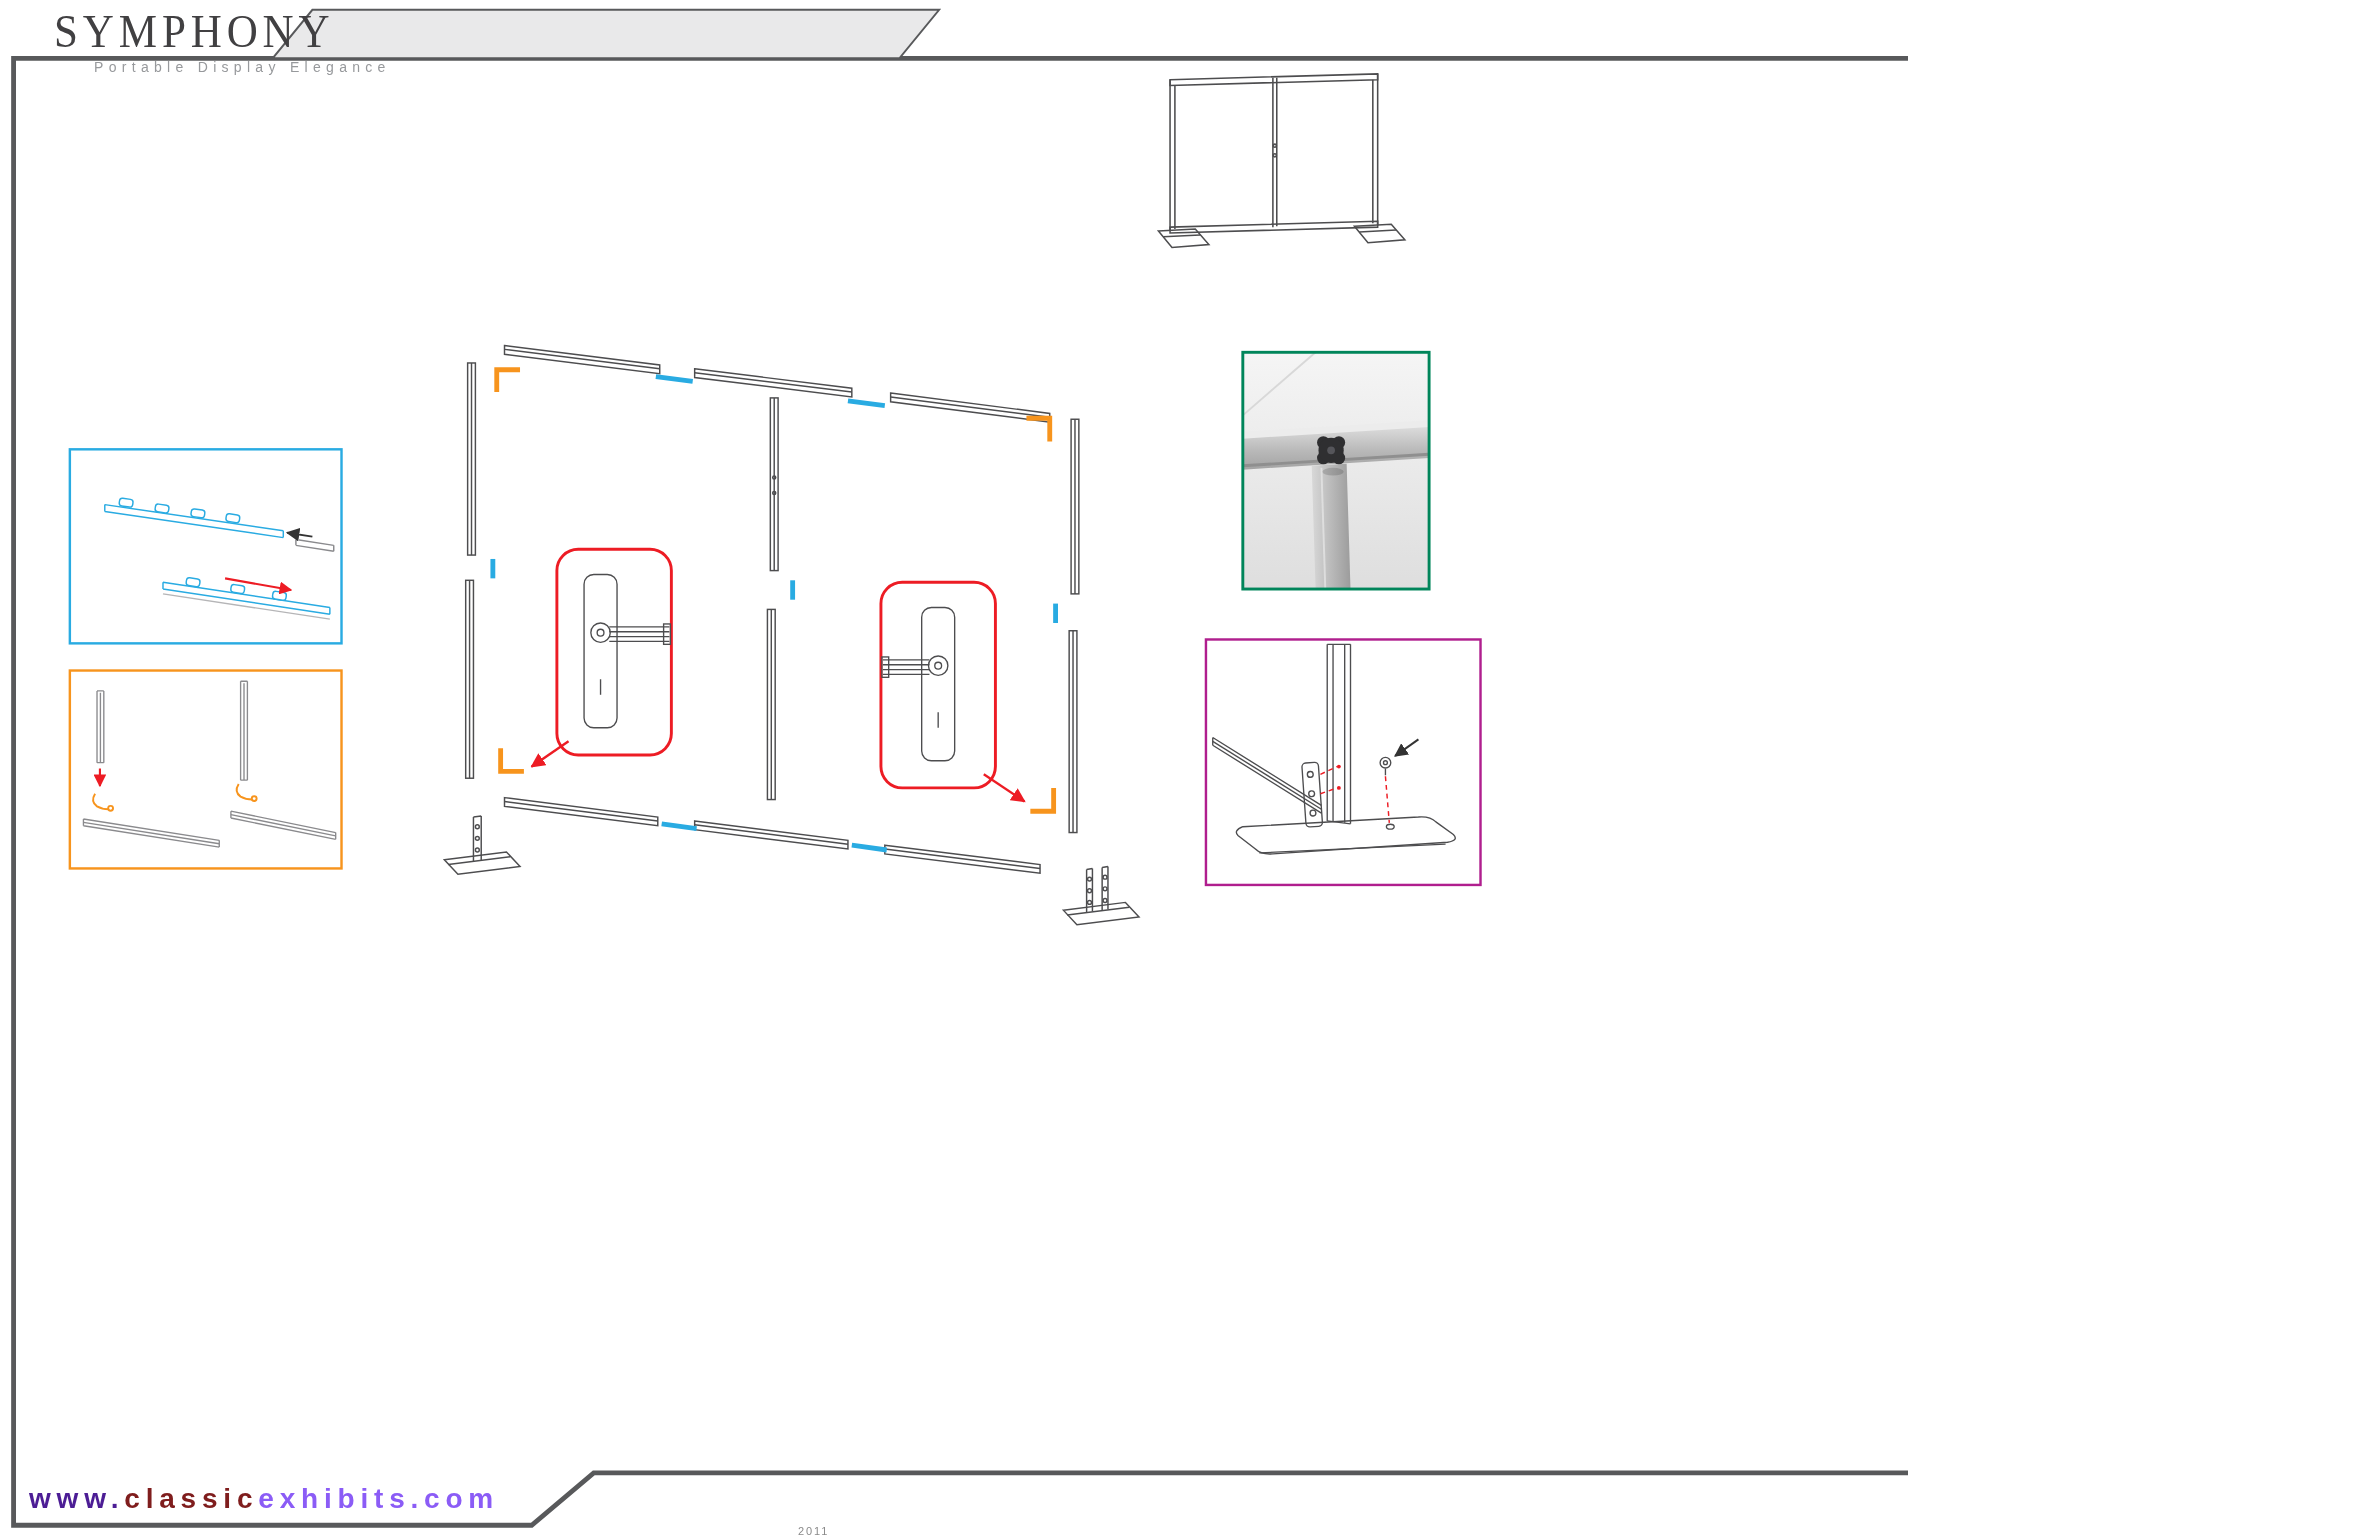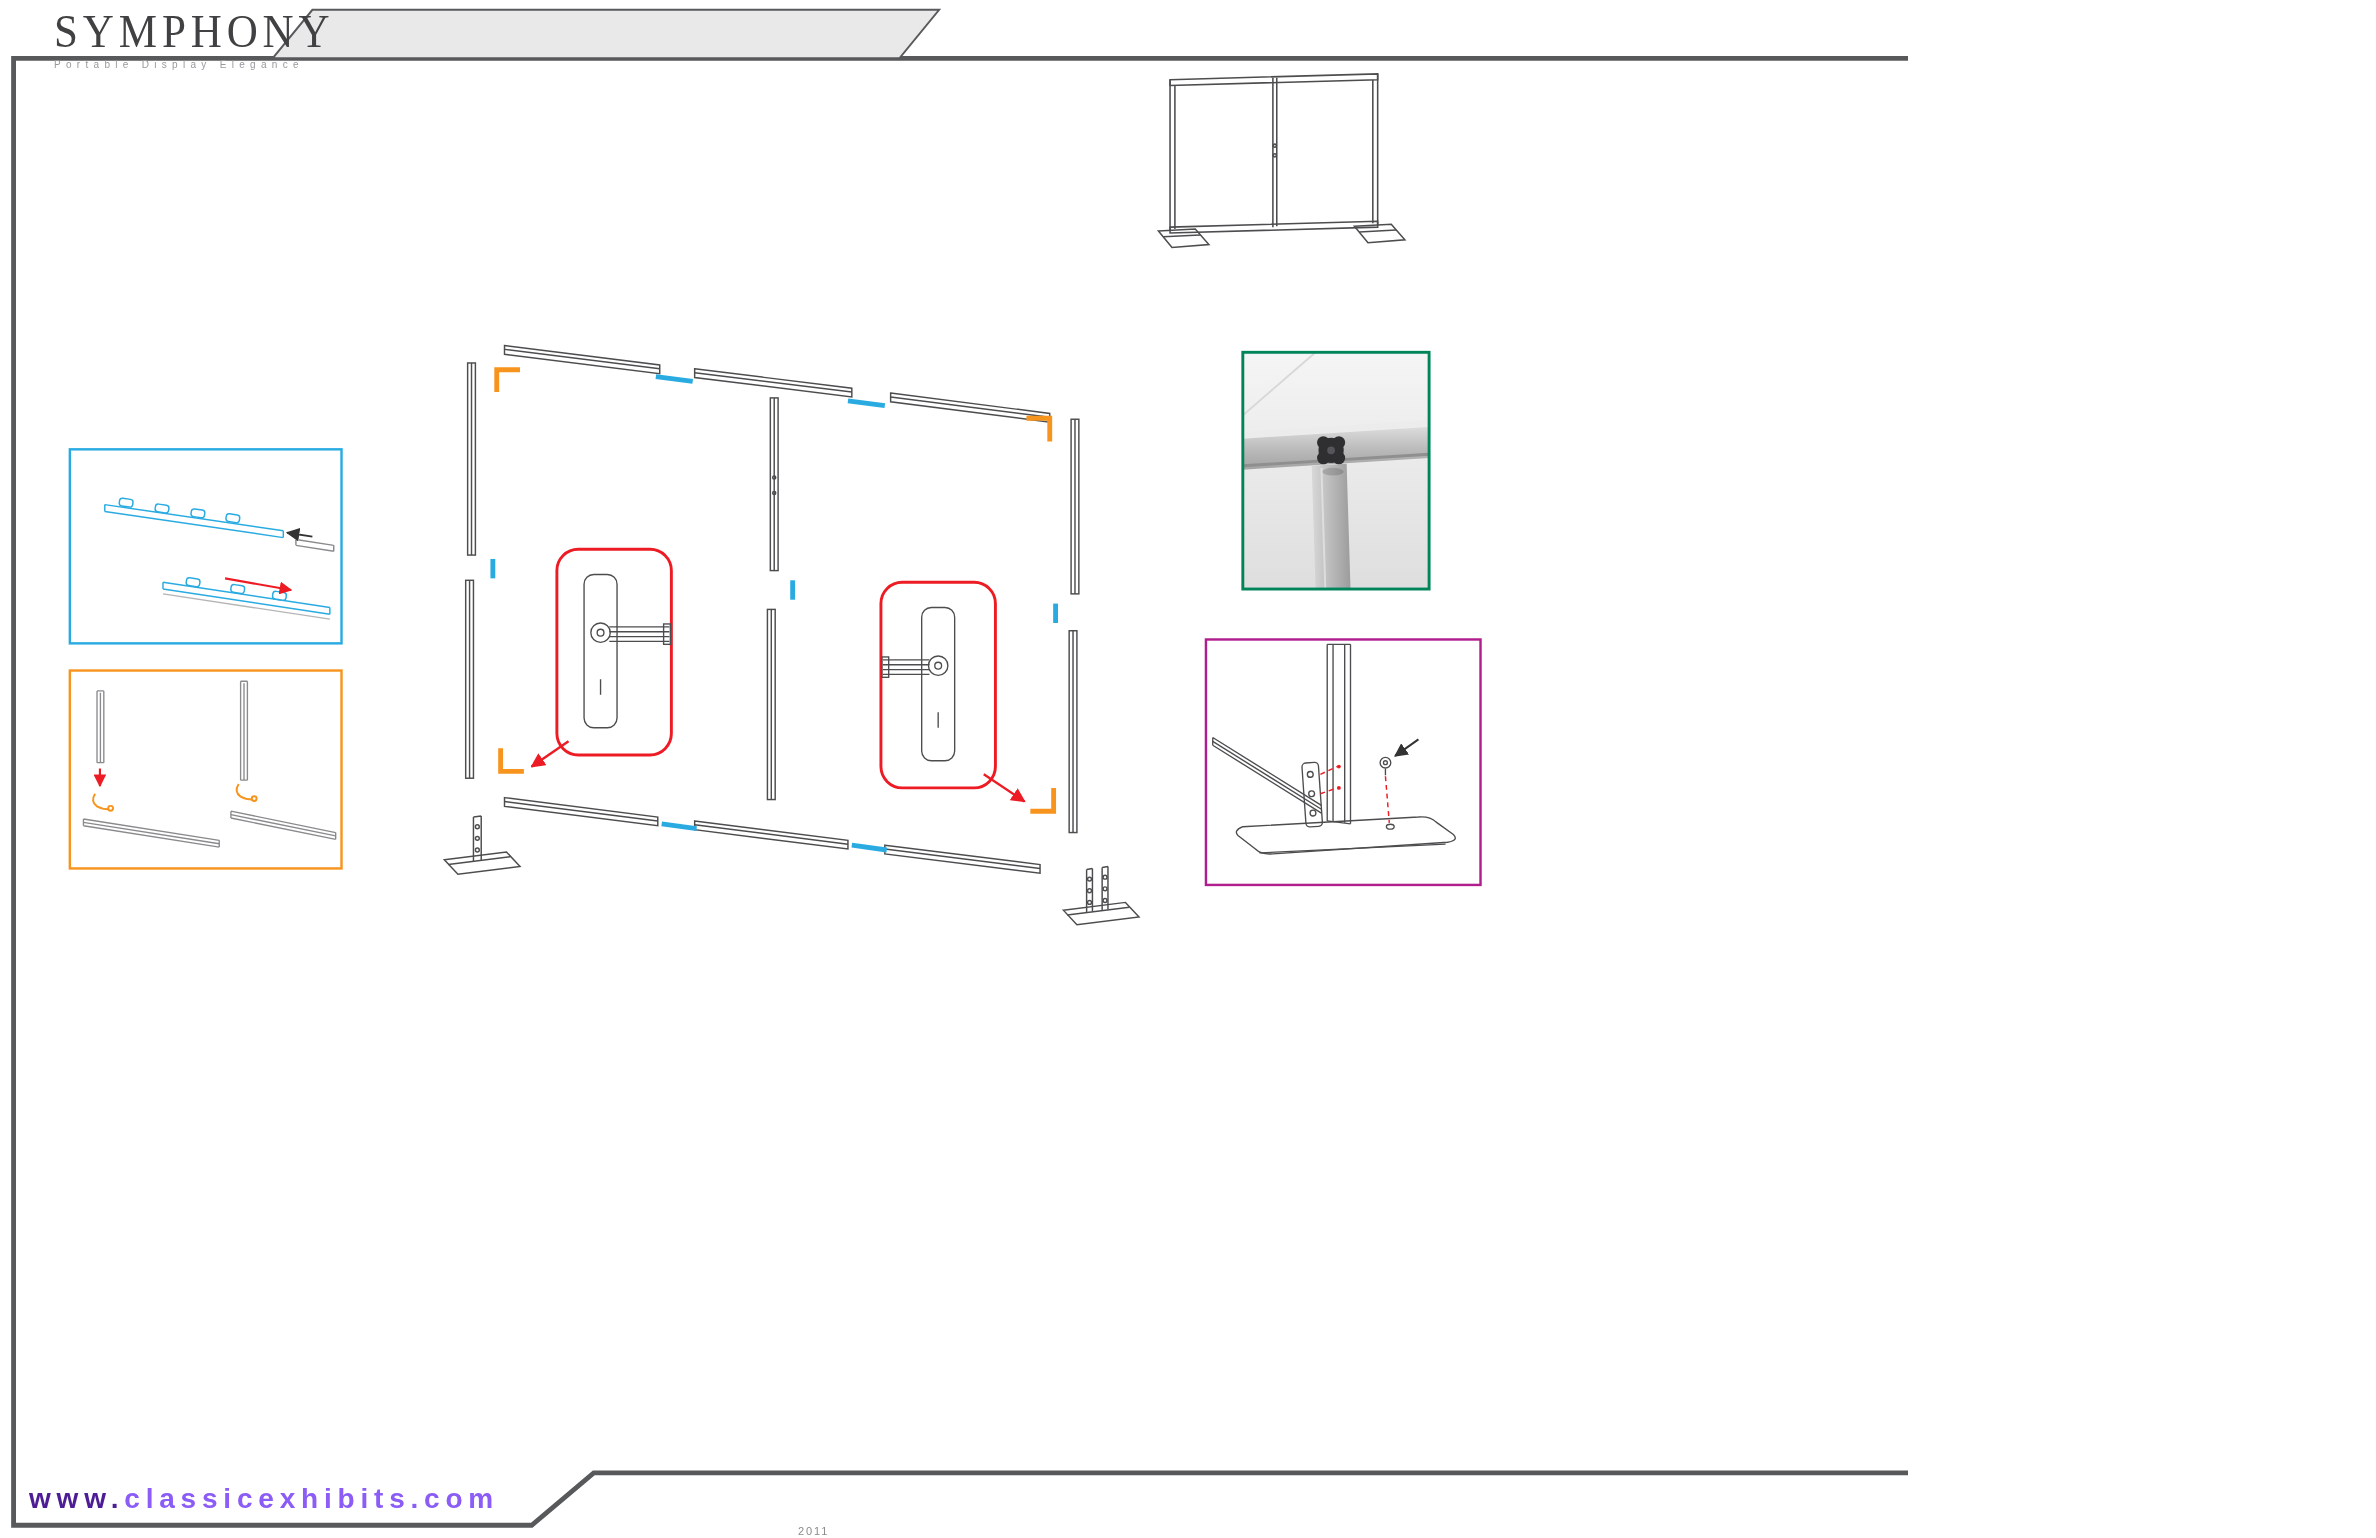--- a/index.html
+++ b/index.html
@@ -4,27 +4,27 @@
 <style>
   html,body{margin:0;padding:0;background:#ffffff;}
   .sheet{position:relative;width:1908px;height:1538px;background:#fff;
          font-family:"Liberation Sans",sans-serif;overflow:hidden;text-decoration:underline;}
   .art{position:absolute;left:0;top:0;}
   
   .logo{position:absolute;left:54px;top:7.8px;width:252px;}
   .logo-title{font-family:"Liberation Serif",serif;font-size:43px;font-weight:400;
               color:#414042;letter-spacing:4.9px;line-height:1;transform:scaleY(1.08);
               transform-origin:left top;}
-  .logo-tagline{font-size:10px;color:#97999c;letter-spacing:5.3px;margin-top:7.8px;
-                white-space:nowrap;}
+  .logo-tagline{font-size:14px;color:#97999c;letter-spacing:5.3px;margin-top:7.8px;
+                white-space:nowrap;margin-left:40px;}
   
   .website{position:absolute;left:29px;top:1483px;font-size:28px;font-weight:bold;
            letter-spacing:5.8px;white-space:nowrap;}
   .w-www{color:#4c1d95;}
-  .w-classic{color:#8b5cf6;}
+  .w-classic{color:#7f1d1d;}
   .w-exh{color:#8b5cf6;}
   .footer-note{position:absolute;left:798px;top:1525px;font-size:11px;color:#8a8a8a;
                letter-spacing:1.9px;}
 </style>
 </head>
 <body>
 
 <div class="sheet">
 
   <svg class="art" width="2376" height="1538" viewBox="0 0 2449 1585">

